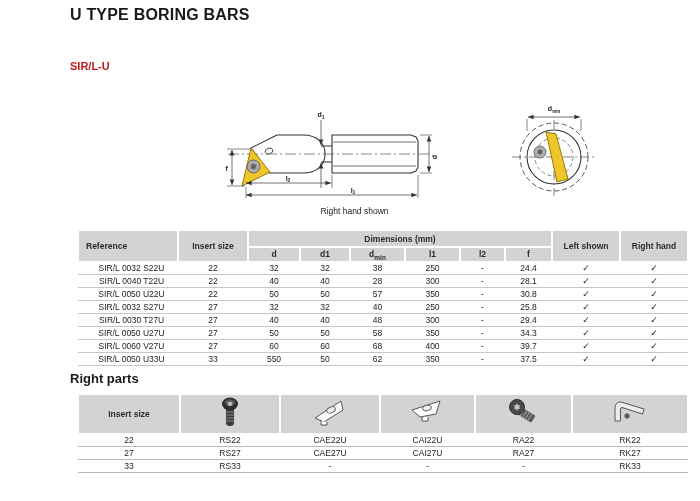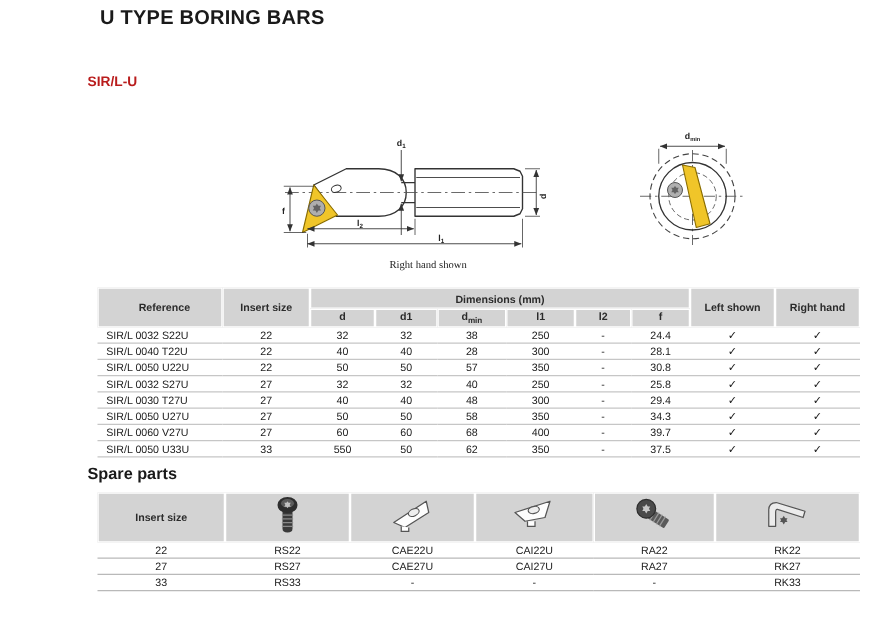--- a/index.html
+++ b/index.html
@@ -1,32 +1,32 @@
 <!DOCTYPE html>
 <html><head>
 <meta charset="utf-8">
 <style>
   html,body{margin:0;padding:0;background:#fff;}
   #page{position:relative;width:700px;height:501px;background:#fff;overflow:hidden;
         font-family:"Liberation Sans","DejaVu Sans",sans-serif;color:#222;}
   .abs{position:absolute;}
-  .title{left:80px;top:6px;font-size:16px;font-weight:bold;color:#1a1a1a;letter-spacing:.2px;}
+  .title{left:70px;top:6px;font-size:16px;font-weight:bold;color:#1a1a1a;letter-spacing:.2px;}
   .subtitle{left:70px;top:60px;font-size:11px;font-weight:bold;color:#b91c1c;}
   .spare-title{left:70px;top:371px;font-size:13px;font-weight:bold;color:#1a1a1a;}
-  .caption{left:220px;top:206px;width:245px;text-align:center;font-size:8.5px;color:#222;font-family:Liberation Serif, serif;}
+  .caption{left:232px;top:206px;width:245px;text-align:center;font-size:8.5px;color:#222;}
 
   table{border-collapse:separate;border-spacing:0;table-layout:fixed;}
   .main-table{left:78px;top:230px;width:610px;font-size:8.5px;}
   .main-table th{background:#d3d3d3;border:1px solid #fff;font-weight:bold;color:#2b2b2b;
                  padding:0;text-align:center;font-size:8.5px;}
   .main-table tr.h1 th{height:15px;}
   .main-table tr.h2 th{height:13px;}
-  .main-table th.ref-h{text-align:center;padding-left:7px;}
+  .main-table th.ref-h{text-align:left;padding-left:7px;}
   .main-table td{height:12px;text-align:center;border-bottom:1px solid #c6c6c6;padding:0;color:#222;}
-  .main-table td.ref{text-align:left;padding-left:7px;}
+  .main-table td.ref{text-align:center;padding-left:7px;}
   .main-table td.chk{font-size:9px;}
   sub{font-size:6.5px;}
 
   .spare-table{left:78px;top:394px;width:610px;font-size:8.5px;}
   .spare-table th{background:#d3d3d3;border:1px solid #fff;font-weight:bold;color:#2b2b2b;
                   padding:0;text-align:center;height:38px;vertical-align:middle;font-size:8.5px;}
   .spare-table td{height:12px;text-align:center;border-bottom:1px solid #b9b9b9;padding:0;color:#222;}
 
   .footer{left:78px;top:472px;font-size:7.5px;line-height:10.5px;color:#333;}
   svg text{fill:#222;}
@@ -231,21 +231,21 @@
       <td>62</td>
       <td>350</td>
       <td>-</td>
       <td>37.5</td>
       <td class="chk">✓</td>
       <td class="chk">✓</td>
     </tr>
   </tbody>
     </table>
 
-  <div class="abs spare-title">Spare parts</div>
+  <div class="abs spare-title">Right parts</div>
 
   <table class="abs spare-table">
     <colgroup>
       <col style="width:102px">
         <col style="width:100px">
         <col style="width:100px">
       <col style="width:95px">
         <col style="width:97px">
         <col style="width:116px">
     </colgroup>

